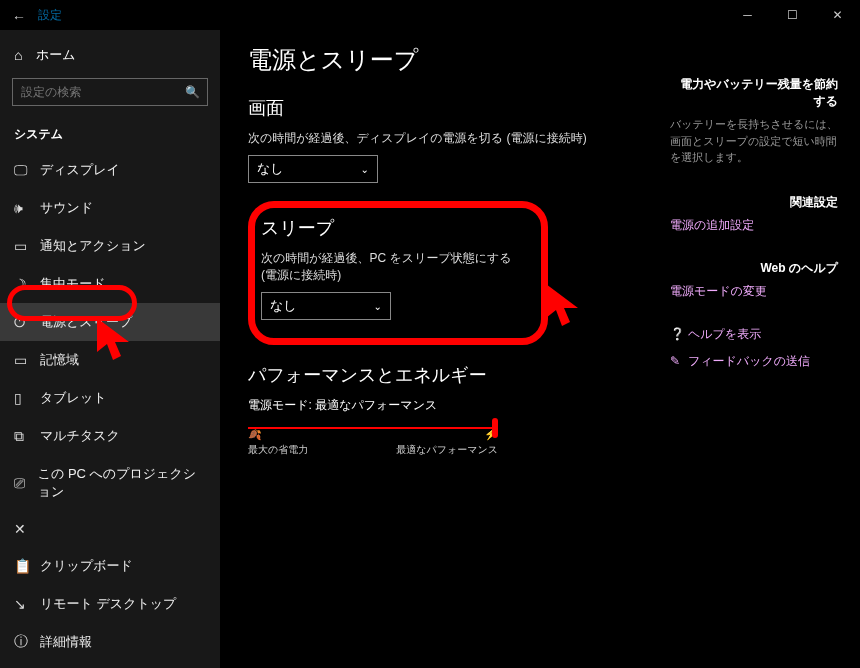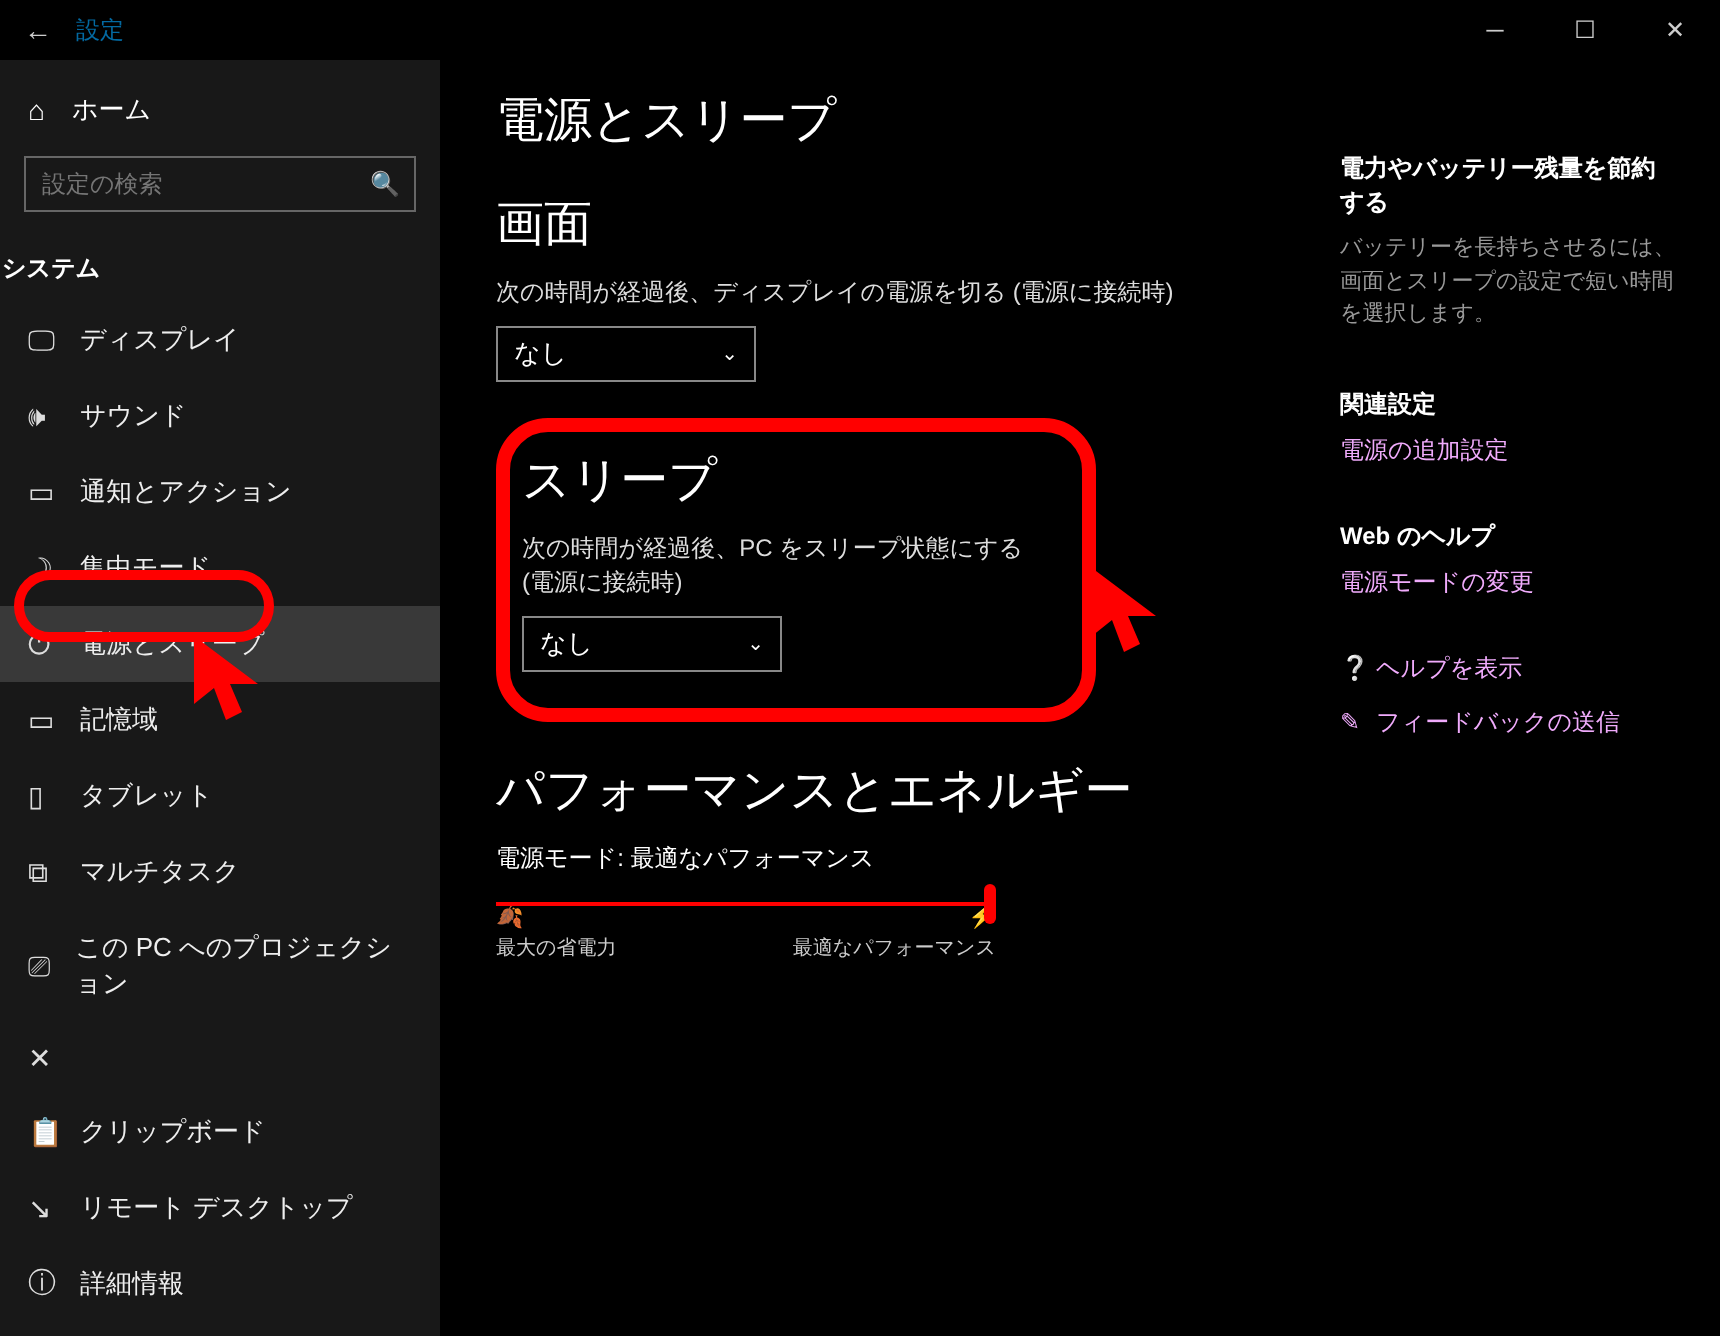--- a/index.html
+++ b/index.html
@@ -49,21 +49,21 @@
     font-size: 12px;
     padding: 6px 28px 6px 8px;
     position: relative;
   }
   .search-box { position: relative; }
   .search-icon {
     position: absolute; right: 8px; top: 50%; transform: translateY(-50%);
     color: #aaa; font-size: 12px; pointer-events: none;
   }
   .category {
-    padding: 8px 1px;
+    padding: 8px 14px;
     font-size: 12px;
     font-weight: 600;
   }
   .nav-item {
     display: flex; align-items: center;
     padding: 10px 14px;
     font-size: 13px;
     color: #eee;
     cursor: pointer;
     position: relative;
@@ -83,21 +83,21 @@
     width: 40px; height: 50px;
     pointer-events: none;
   }
   .red-cursor svg { width: 100%; height: 100%; }
   .main {
     flex: 1;
     padding: 14px 28px 14px 28px;
     overflow-y: auto;
   }
   .page-title { font-size: 24px; font-weight: 400; margin-bottom: 20px; }
-  .section-h { font-size: 24px; font-weight: 400; margin: 8px 0 10px 0; }
+  .section-h { font-size: 18px; font-weight: 400; margin: 8px 0 10px 0; }
   .section-sub { font-size: 12px; color: #ddd; margin-bottom: 8px; }
   .dropdown {
     display: inline-flex;
     align-items: center;
     justify-content: space-between;
     border: 1px solid #888;
     background: transparent;
     padding: 4px 8px;
     min-width: 130px;
     font-size: 13px;
@@ -126,21 +126,21 @@
     border-radius: 3px;
     transform: translateY(-4px);
   }
   .slider-ends { display:flex; justify-content: space-between; width: 250px; margin-top: 4px; font-size: 11px; color:#aaa;}
   .slider-caps { display:flex; justify-content: space-between; width: 250px; font-size: 10px; color:#ccc; margin-top:2px;}
   .rightcol {
     width: 200px;
     padding: 46px 22px 14px 10px;
     font-size: 12px;
   }
-  .right-h { font-size: 12px; font-weight: 600; margin-bottom: 6px; }
+  .right-h { font-size: 12px; font-weight: 600; margin-bottom: 6px; text-align: right; }
   .right-p { color: #999; font-size: 11px; line-height: 1.5; margin-bottom: 28px; }
   .right-link { color: #f0abfc; font-size: 12px; display: block; margin-bottom: 26px; cursor:pointer;}
   .right-link.small { margin-bottom: 10px; }
   .right-link .icon { display:inline-block; width: 18px; }
   .right-section { margin-bottom: 26px; }
 </style>
 </head>
 <body>
 
 <div class="titlebar">

